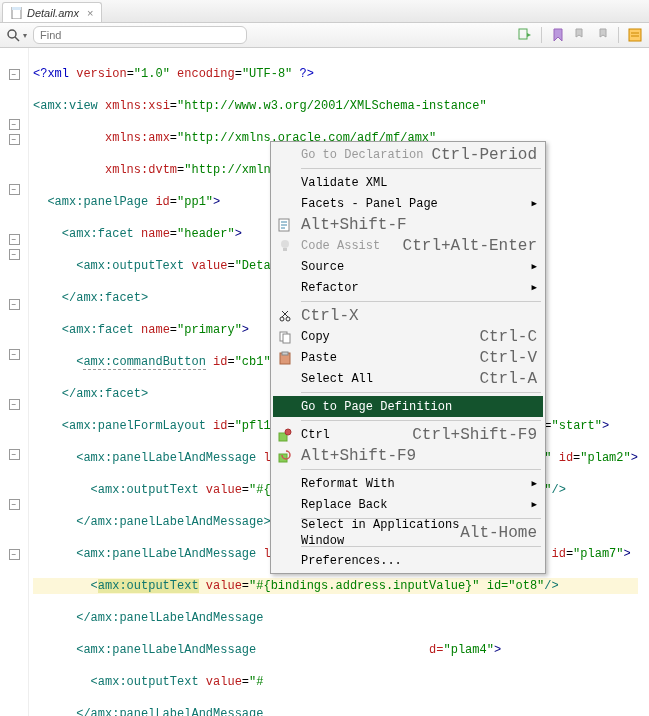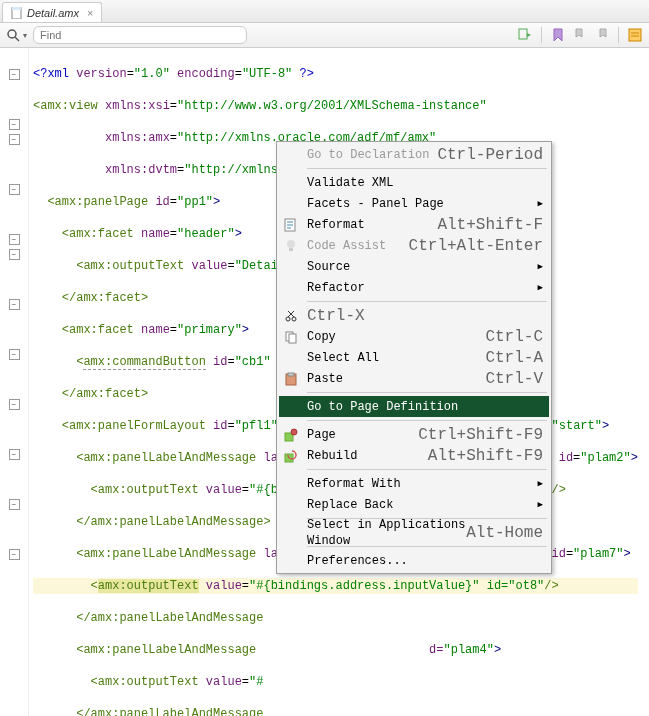--- a/index.html
+++ b/index.html
@@ -14,29 +14,29 @@
 .spacer{flex:1}
 .tb-ico{width:16px;height:16px;cursor:pointer}
 .sep{width:1px;height:16px;background:#ccc;margin:0 2px}
 .editor{position:relative;display:flex;height:calc(716px - 22px - 24px);font-family:"Courier New",monospace;font-size:12px;line-height:16px}
 .gutter{width:28px;background:#fff;border-right:1px solid #eee;padding-top:2px}
 .fold{width:9px;height:9px;margin:3px auto 4px;border:1px solid #999;display:flex;align-items:center;justify-content:center;font-size:8px;color:#555;cursor:pointer;line-height:7px}
 .fold-empty{height:16px}
 .code{padding:2px 0 0 4px;white-space:pre}
 .hl-line{background:#fdf7d9}
 .t-decl{color:#0000c0}
-.t-tag{color:#4d7c0f}
-.t-attr{color:#701a75}
+.t-tag{color:#0f766e}
+.t-attr{color:#b91c1c}
 .t-eq{color:#000}
 .t-str{color:#008000}
 .t-gt{color:#000080}
 .sel-tag{background:#e8e8a0}
 .dash-underline{border-bottom:1px dashed #999}
 
-.menu{position:absolute;left:276px;top:93px;width:270px;background:#f4f4f4;border:1px solid #a0a0a0;box-shadow:2px 2px 4px rgba(0,0,0,.25);padding:2px}
+.menu{position:absolute;left:270px;top:93px;width:270px;background:#f4f4f4;border:1px solid #a0a0a0;box-shadow:2px 2px 4px rgba(0,0,0,.25);padding:2px}
 .menu-row{display:flex;align-items:center;height:21px;padding:0 6px 0 28px;position:relative;color:#000}
 .menu-row.disabled{color:#9a9a9a}
 .menu-row.selected{background:#14532d;color:#fff}
 .menu-row .ico{position:absolute;left:4px;width:16px;height:16px}
 .menu-row .lbl{flex:1}
 .menu-row .accel{color:#666;font-size:16px}
 .menu-row .sub{color:#000;font-size:9px}
 .menu-sep{height:1px;background:#ccc;margin:3px 2px 3px 28px}
 svg{display:block}
 </style>
@@ -186,21 +186,20 @@
       </div>
     <div class="menu-row">
         <span class="ico">
           <svg viewBox="0 0 16 16">
             <rect x="2" y="2" width="10" height="12" fill="#fff" stroke="#888"></rect>
             <line x1="4" y1="5" x2="10" y2="5" stroke="#48a"></line>
             <line x1="4" y1="8" x2="10" y2="8" stroke="#48a"></line>
             <line x1="4" y1="11" x2="8" y2="11" stroke="#48a"></line>
           </svg>
         </span>
-        <span class="lbl">Reformat</span>
         <span class="accel">Alt+Shift-F</span>
       </div>
     <div class="menu-row disabled">
         <span class="ico">
           <svg viewBox="0 0 16 16">
             <circle cx="8" cy="6" r="4" fill="#ddd"></circle>
             <rect x="6" y="10" width="4" height="3" fill="#ccc"></rect>
           </svg>
         </span>
         <span class="lbl">Code Assist</span>
@@ -230,56 +229,55 @@
         <span class="ico">
           <svg viewBox="0 0 16 16">
             <rect x="3" y="3" width="7" height="9" fill="#fff" stroke="#888"></rect>
             <rect x="6" y="5" width="7" height="9" fill="#fff" stroke="#888"></rect>
           </svg>
         </span>
         <span class="lbl">Copy</span>
         <span class="accel">Ctrl-C</span>
       </div>
     <div class="menu-row">
+        <span class="ico">
+          <svg viewBox="0 0 16 16">
+            <rect x="3" y="3" width="10" height="11" fill="#d97" stroke="#a64"></rect>
+            <rect x="5" y="2" width="6" height="3" fill="#ccc" stroke="#888"></rect>
+          </svg>
+        </span>
+        <span class="lbl">Paste</span>
+        <span class="accel">Ctrl-V</span>
+      </div>
+    <div class="menu-row">
         <span class="lbl">Select All</span>
         <span class="accel">Ctrl-A</span>
       </div>
-    <div class="menu-row">
-        <span class="ico">
-          <svg viewBox="0 0 16 16">
-            <rect x="3" y="3" width="10" height="11" fill="#d97" stroke="#a64"></rect>
-            <rect x="5" y="2" width="6" height="3" fill="#ccc" stroke="#888"></rect>
-          </svg>
-        </span>
-        <span class="lbl">Paste</span>
-        <span class="accel">Ctrl-V</span>
-      </div>
     <div class="menu-sep"></div>
     <div class="menu-row selected">
         <span class="lbl">Go to Page Definition</span>
       </div>
     <div class="menu-sep"></div>
     <div class="menu-row">
         <span class="ico">
           <svg viewBox="0 0 16 16">
             <rect x="2" y="6" width="8" height="8" fill="#8c5" stroke="#6a3"></rect>
             <circle cx="11" cy="5" r="3" fill="#c55" stroke="#a33"></circle>
           </svg>
         </span>
-        <span class="lbl">Page</span>
+        <span class="lbl">Ctrl</span>
         <span class="accel">Ctrl+Shift-F9</span>
       </div>
     <div class="menu-row">
         <span class="ico">
           <svg viewBox="0 0 16 16">
             <rect x="2" y="6" width="8" height="8" fill="#8c5" stroke="#6a3"></rect>
             <path d="M9 3 A4 4 0 1 1 5 7" fill="none" stroke="#c55" stroke-width="1.5"></path>
           </svg>
         </span>
-        <span class="lbl">Rebuild</span>
         <span class="accel">Alt+Shift-F9</span>
       </div>
     <div class="menu-sep"></div>
     <div class="menu-row">
         <span class="lbl">Reformat With</span>
         <span class="sub">▶</span>
       </div>
     <div class="menu-row">
         <span class="lbl">Replace Back</span>
         <span class="sub">▶</span>

